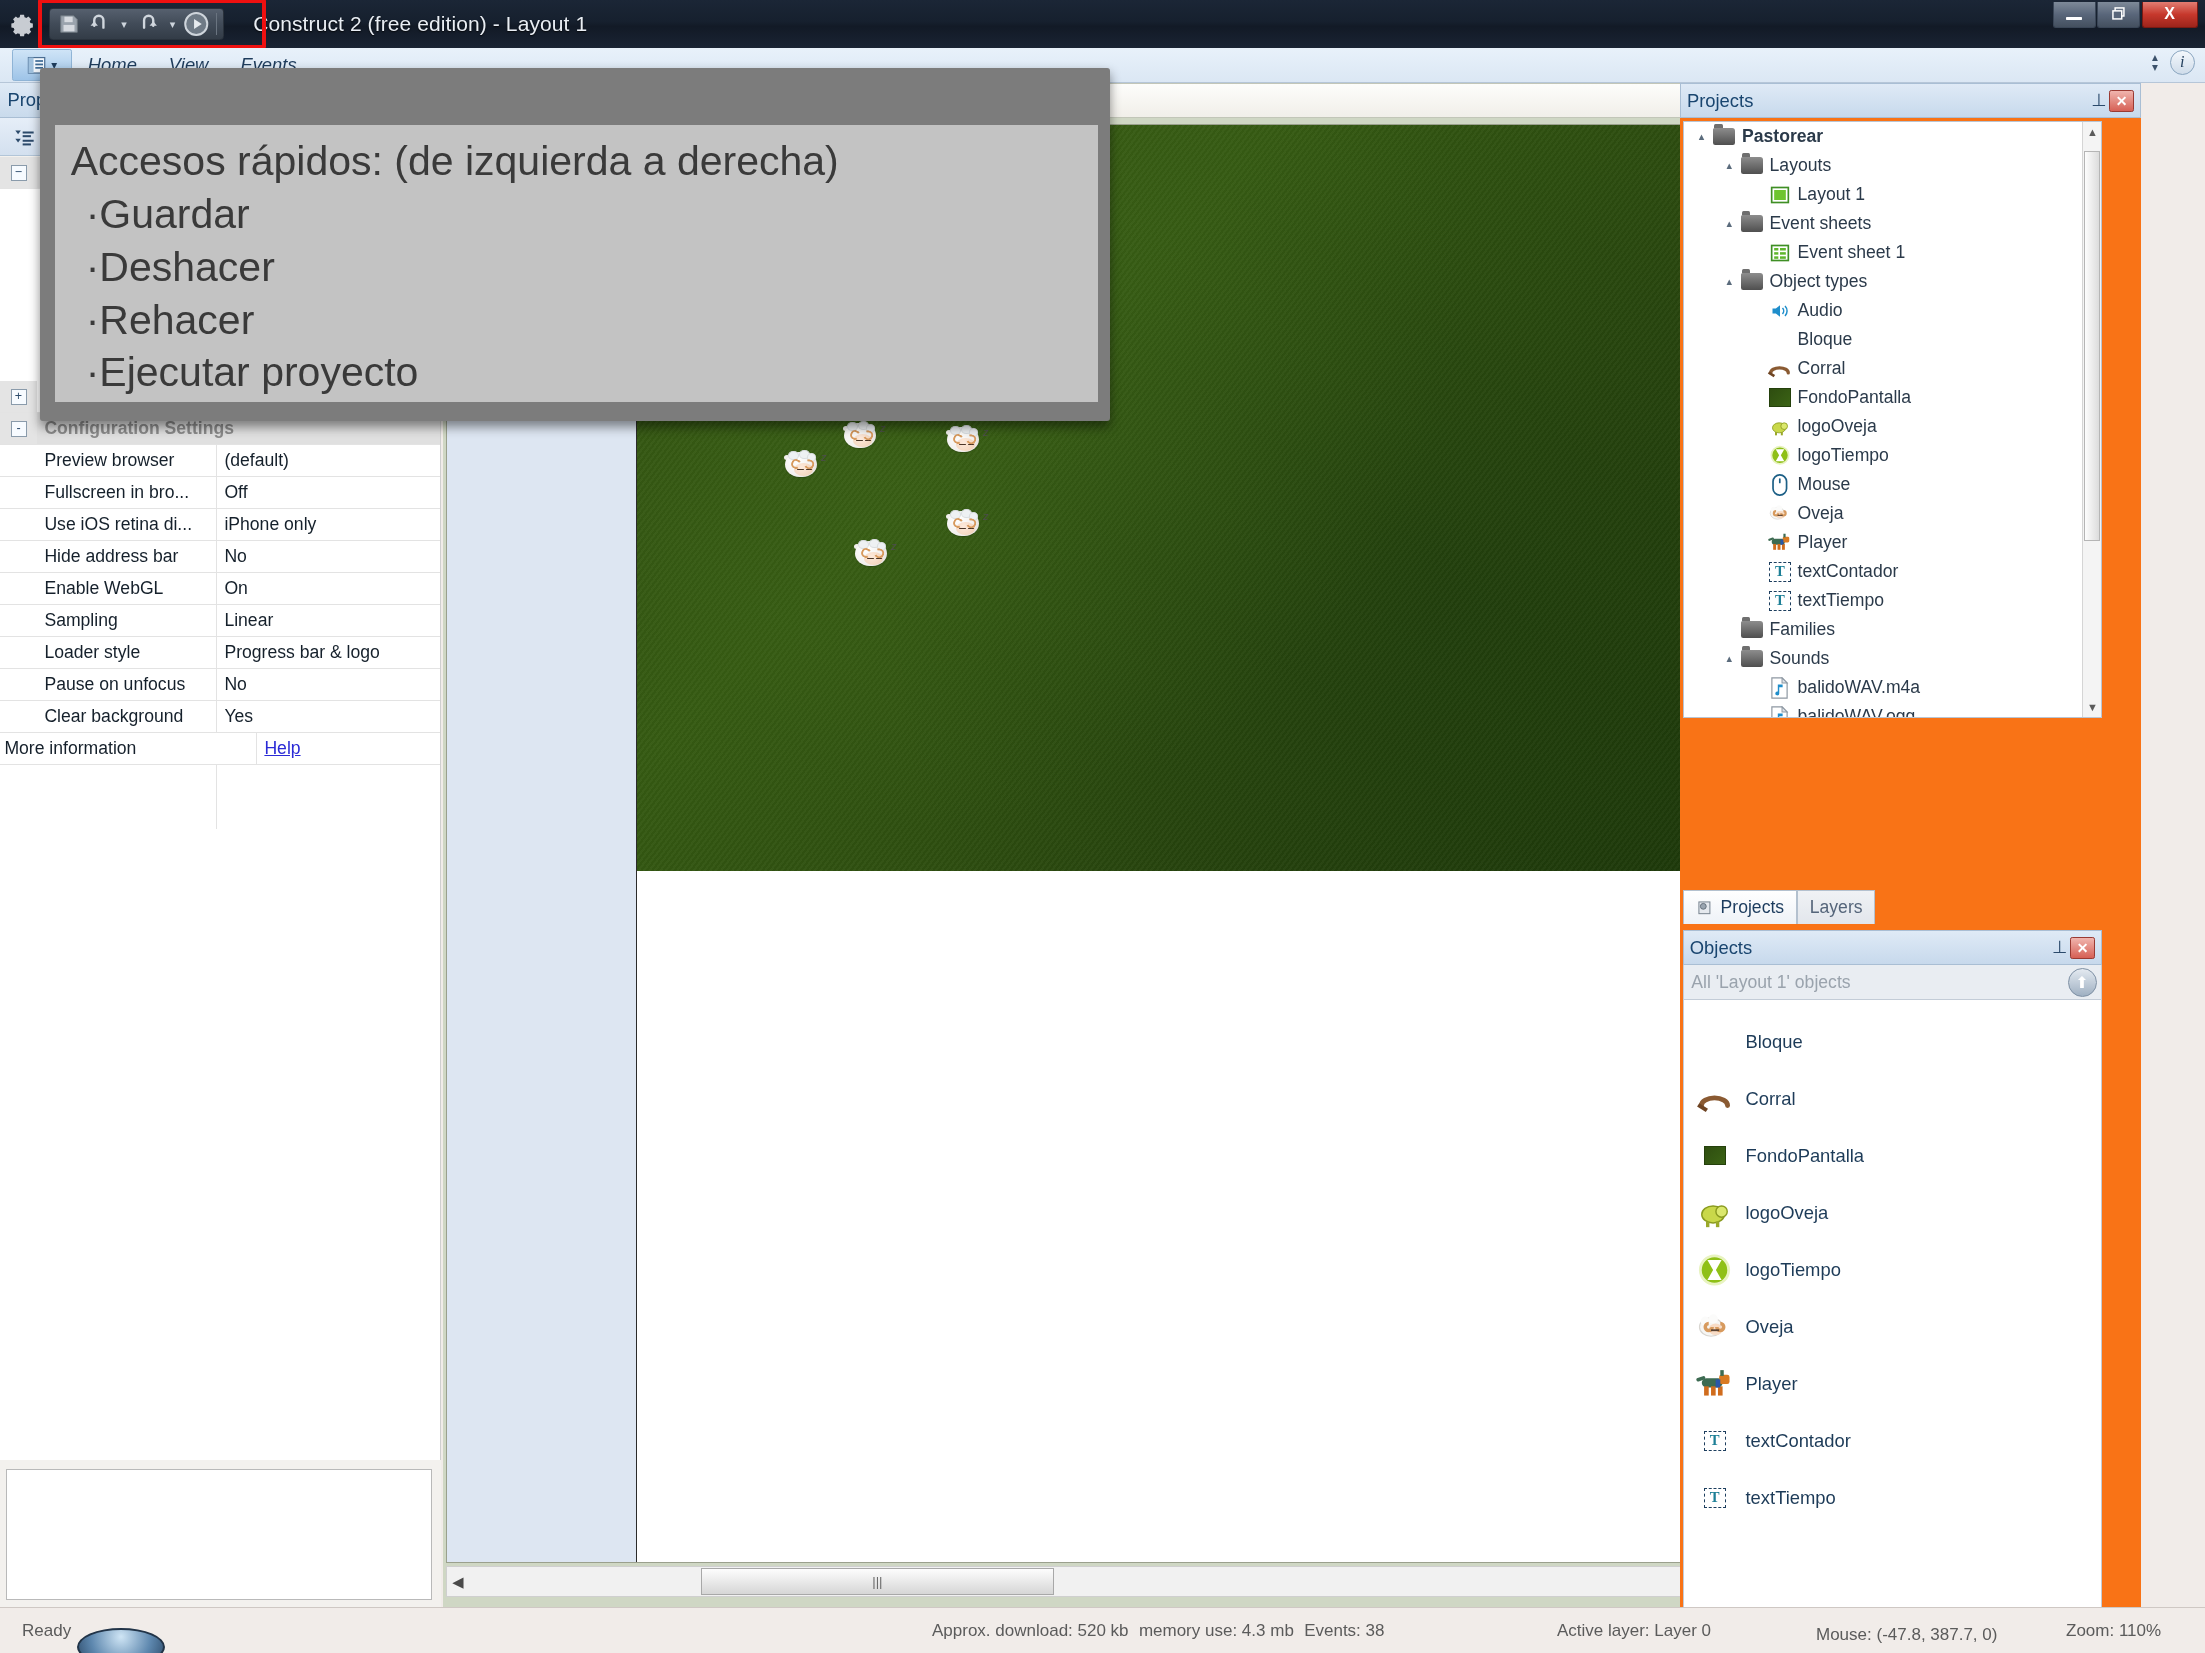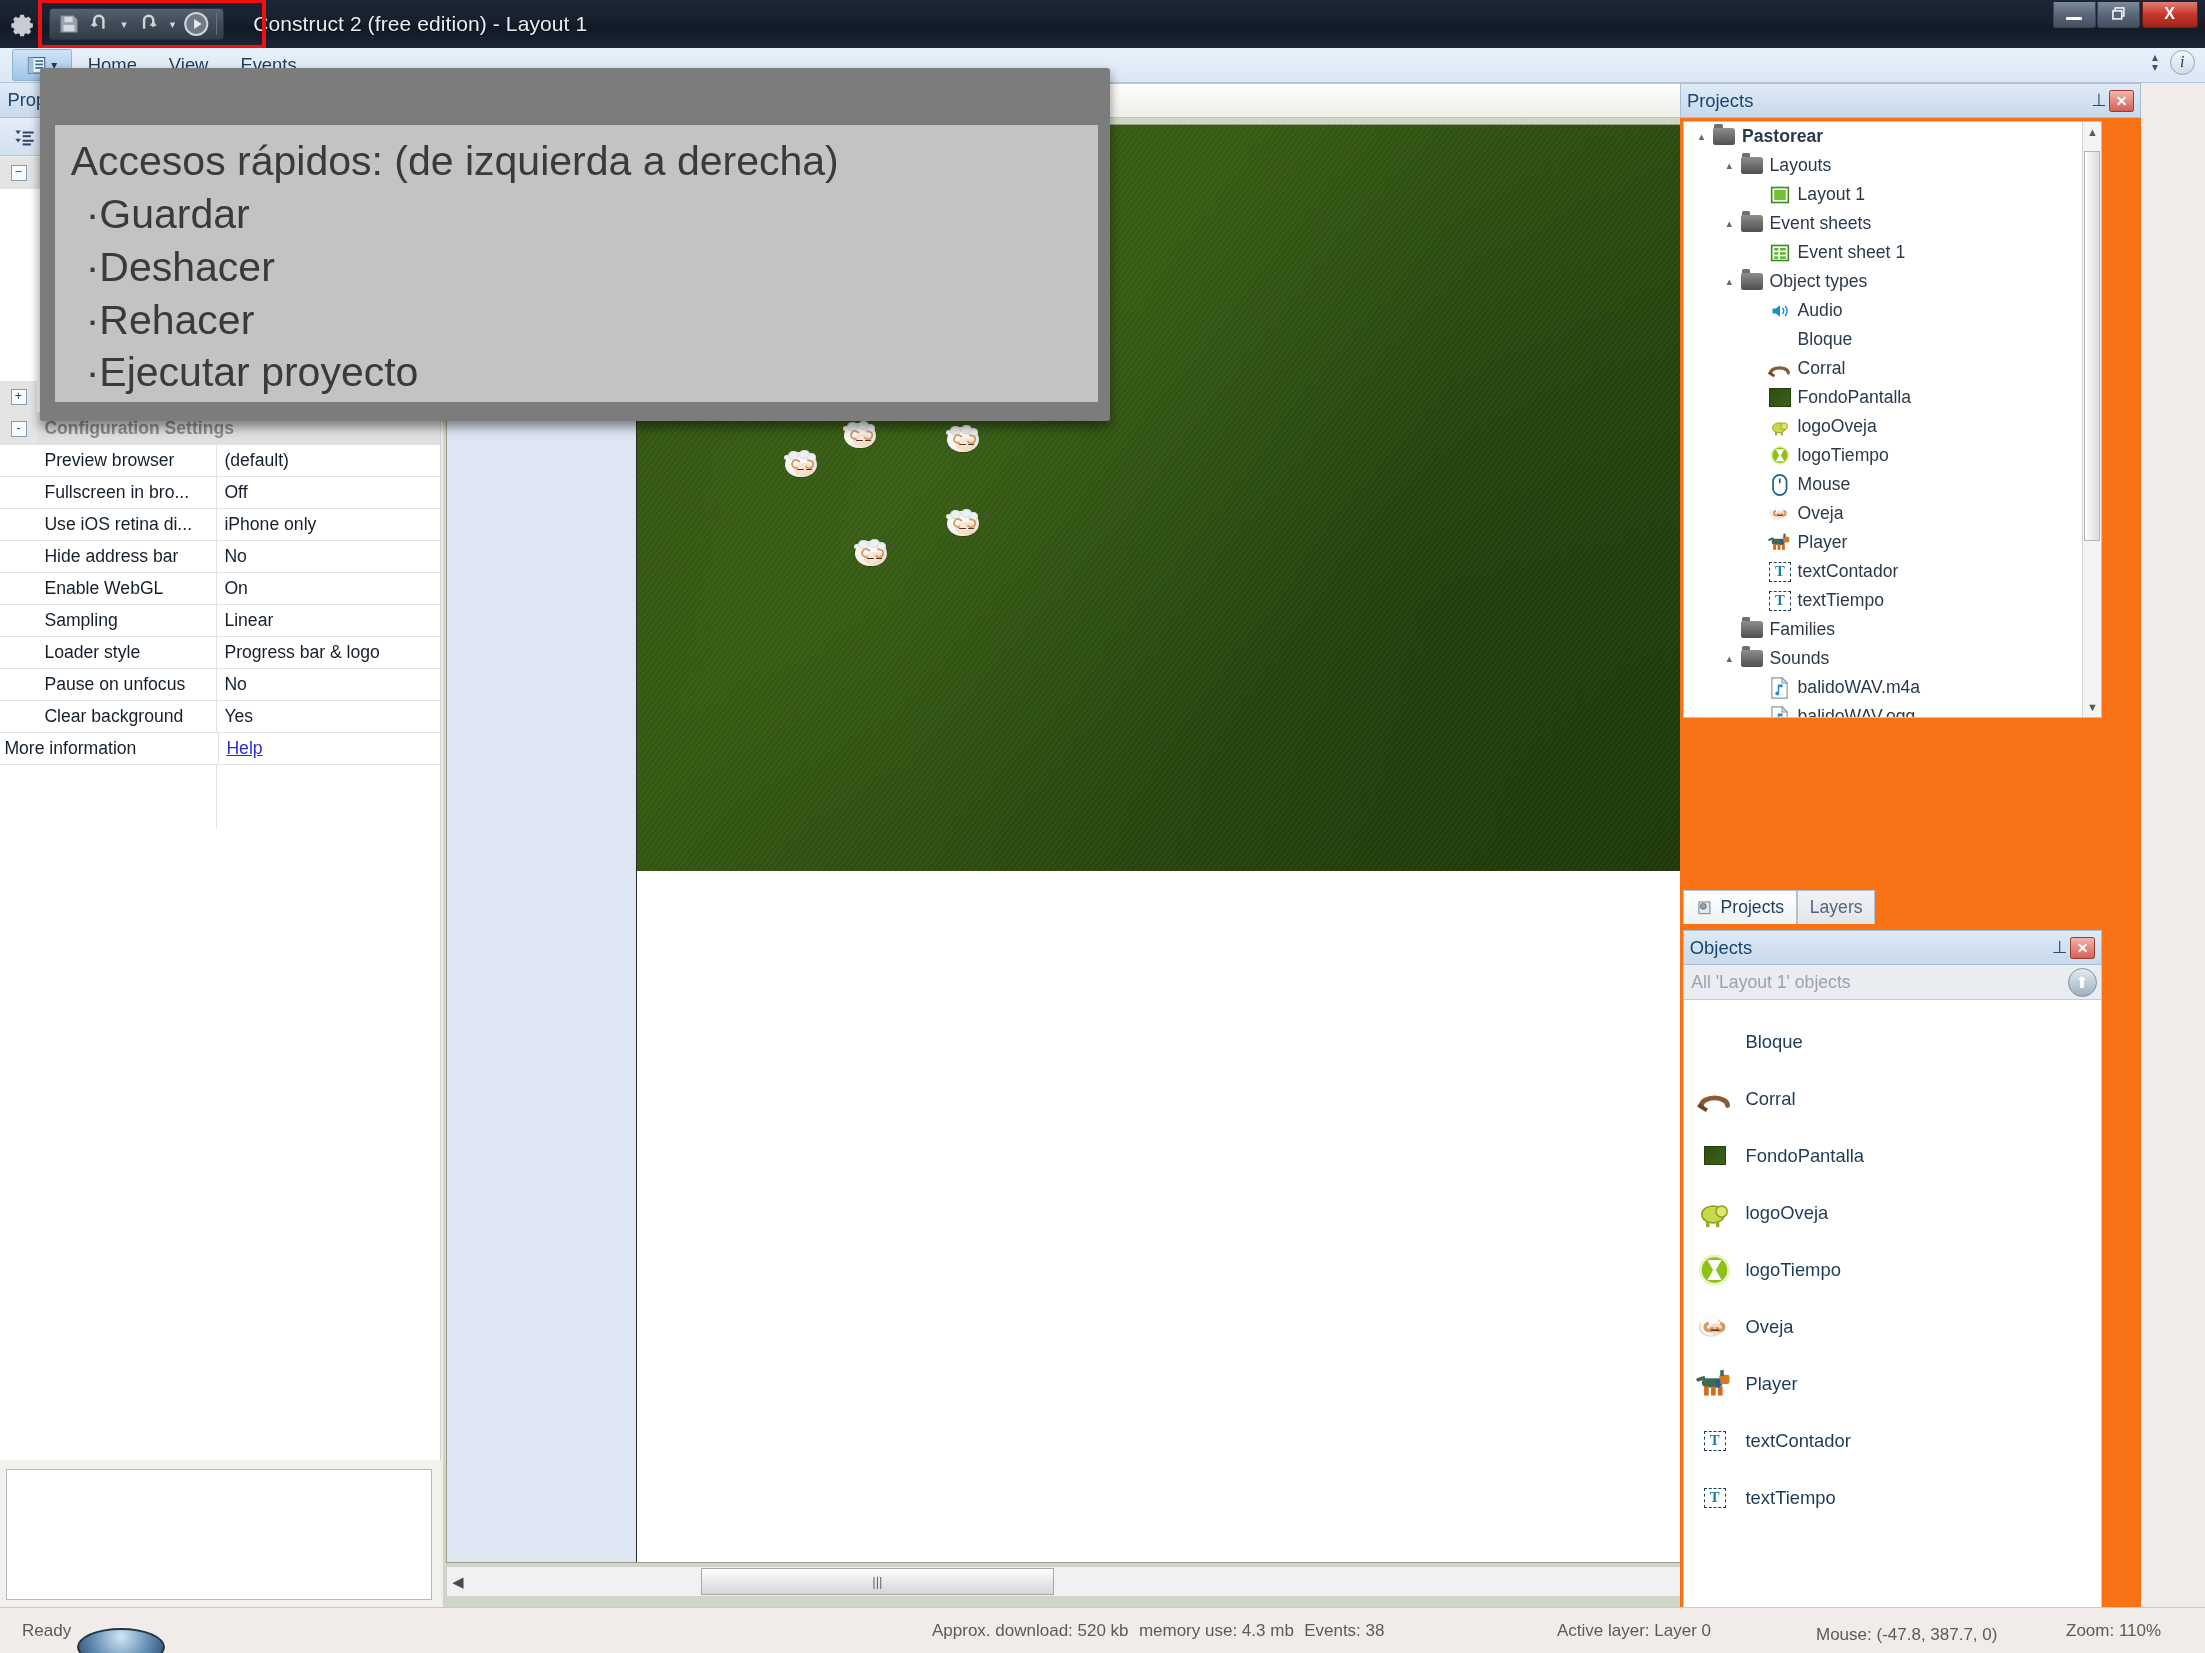--- a/index.html
+++ b/index.html
@@ -57,21 +57,21 @@
     display:flex; align-items:center;
   }
   .ribbon-appbtn{
     margin-left:11.8px; width:60px;height:32px;
     background:linear-gradient(180deg,#cfe4f7 0%,#9ec4e8 100%);
     border:0.7px solid #8fb4d6; border-radius:2.2px;
     display:flex;align-items:center;justify-content:center;gap:2.9px;
   }
   .ribbon-tab{
     padding:0 16px; height:35px; display:flex; align-items:center;
-    font-size:18.4px; color:#1e3c5c;
+    font-size:18.4px; color:#1e3c5c;font-style:italic;
   }
   .ribbon-right{ position:absolute; right:10.3px; top:1.5px; display:flex;align-items:center;gap:11.8px;}
   .ribbon-right .spin{ display:flex;flex-direction:column;color:#3c526b;font-size:11.8px;line-height:10.3px;}
   .ribbon-info{
     width:25px;height:25px;border-radius:50%;
     background:linear-gradient(180deg,#f4f8fc,#cfdcea);
     border:0.7px solid #8aa6c0; color:#24405e; font-size:16px; font-style:italic;
     display:flex;align-items:center;justify-content:center; font-family:"Liberation Serif",serif;
   }
 
@@ -99,21 +99,21 @@
   .expander{ width:16px;height:16px;border:0.7px solid #8a9bab;background:#f7fbff;
              display:flex;align-items:center;justify-content:center;font-size:12.5px;color:#2c4a6b;
              line-height:1;}
   .prop-name{ width:180px; border-right:0.7px solid #e3e3e3; display:flex;align-items:center;
               padding-left:7.4px; font-size:17.6px; color:#15202b; background:#fff;}
   .prop-val{ flex:1; display:flex;align-items:center; padding-left:7.4px; font-size:17.6px; color:#15202b;background:#fff;}
   .prop-row.group{ background:#e0e0e0; }
   .prop-row.group .prop-name{ width:auto; flex:1; border-right:none; background:#e0e0e0;
                               color:#8b8b8b; font-weight:bold;}
   .prop-row.noleft .prop-gutter{ background:#fff; }
-  .prop-row.fullname .prop-name{ width:219px; padding-left:4.4px;text-align:right; }
+  .prop-row.fullname .prop-name{ width:257px; padding-left:4.4px;text-align:right; }
   .helplink{ color:#2a2ad6; text-decoration:underline; }
   .prop-blank{ height:32px; display:flex; }
   .prop-blank .c1{width:217px;border-right:0.7px solid #e3e3e3;}
   .prop-blank .c2{flex:1;}
   .left-bottom{
     position:absolute; left:5.9px; bottom:7.4px; width:426px; height:131px;
     background:#fff; border:0.7px solid #b9b9b9;
   }
 
   

